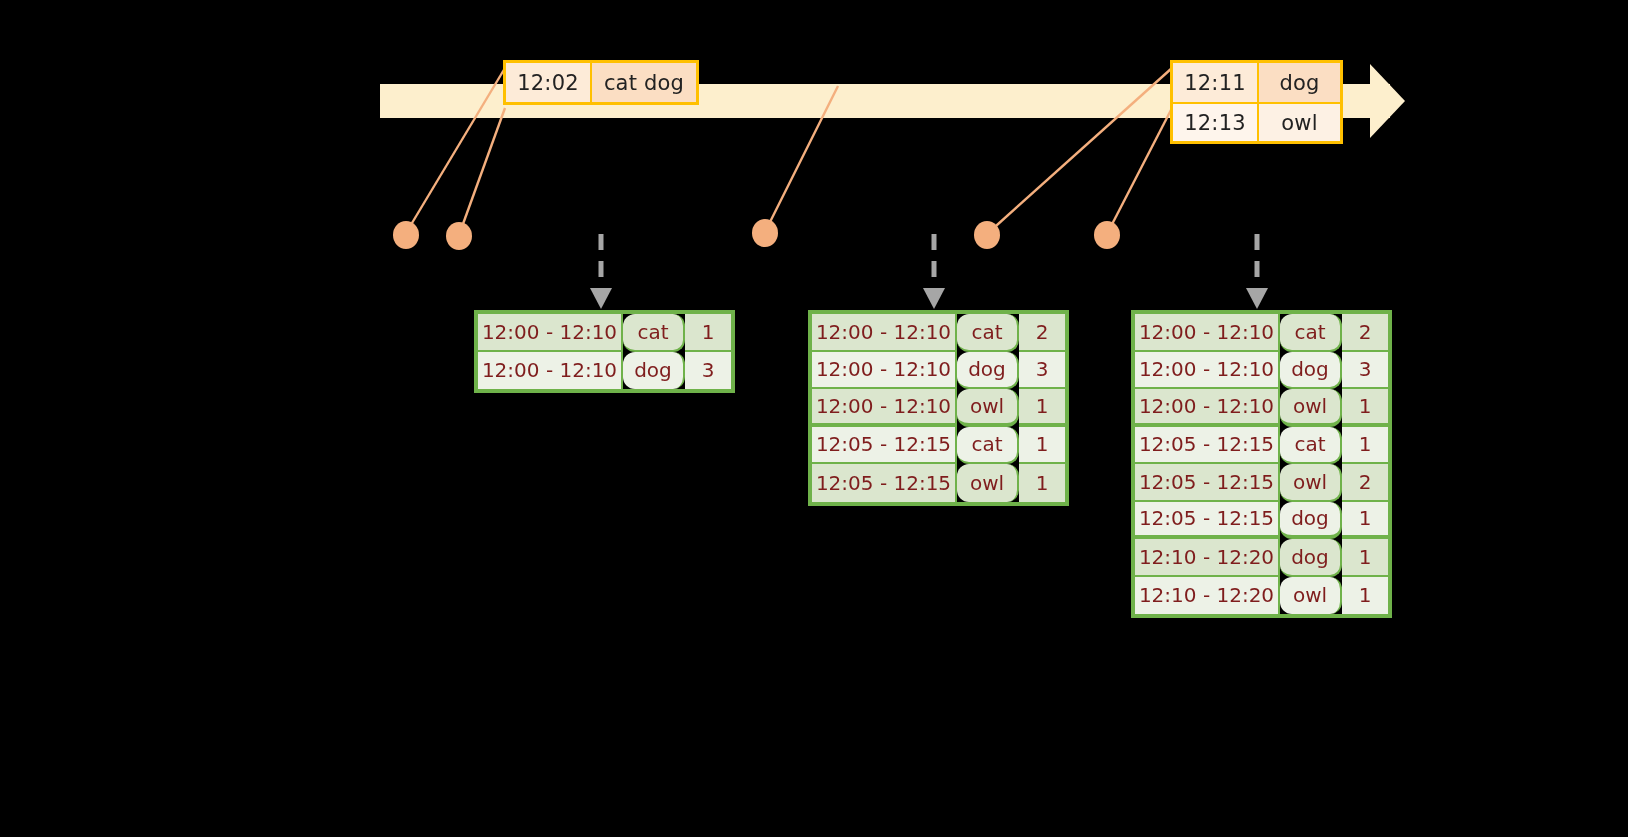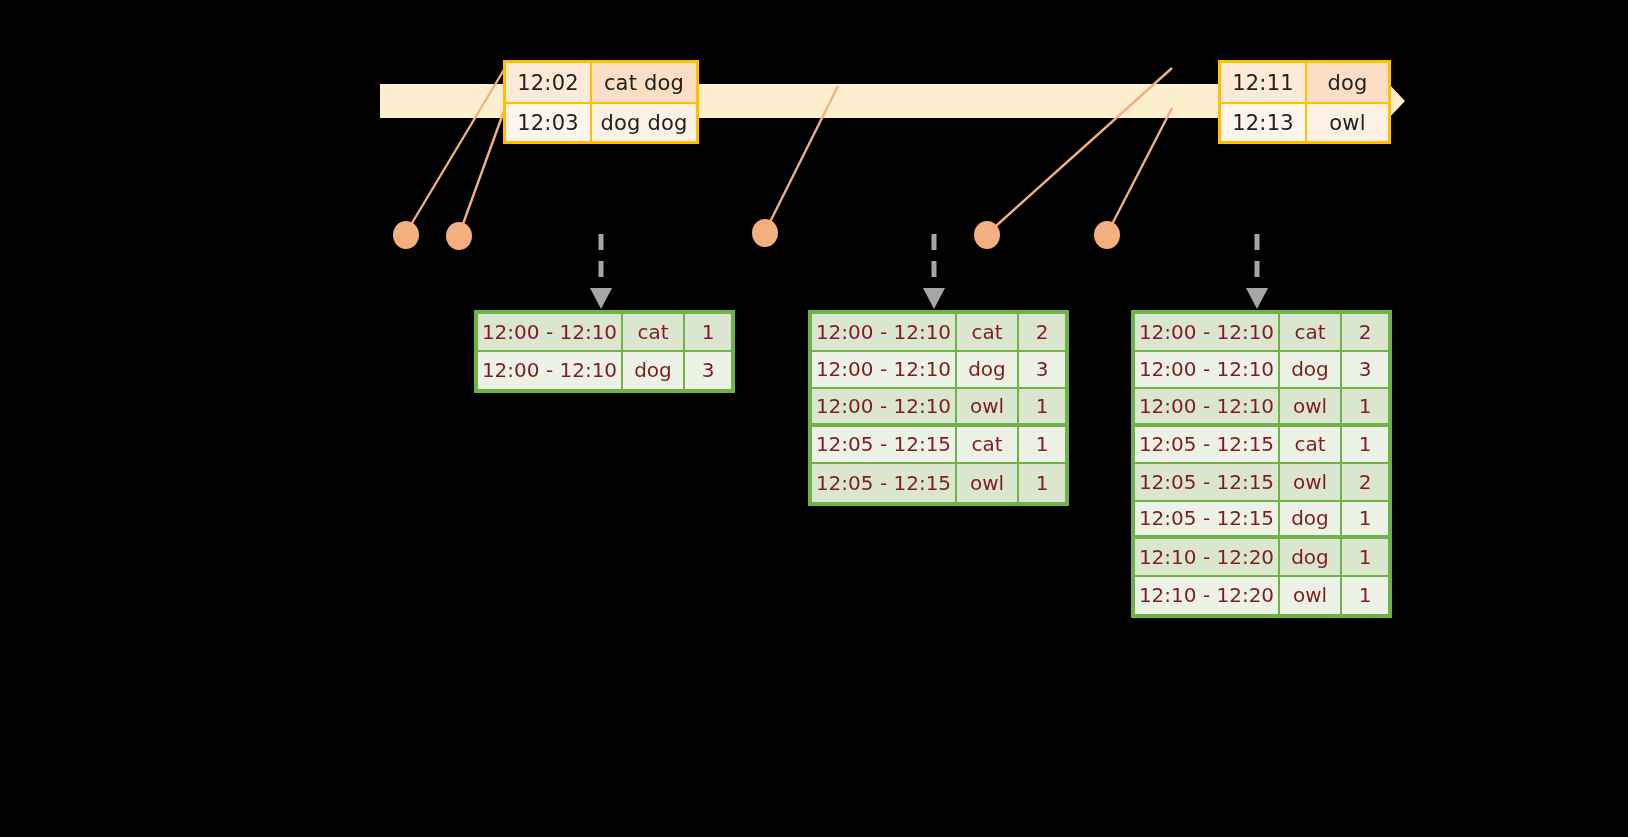--- a/index.html
+++ b/index.html
@@ -85,21 +85,21 @@
     box-sizing: border-box;
     font-size: 20px;
     color: #7f1d1d;
     white-space: nowrap;
     border-right: 2px solid #6FB24A;
     border-bottom: 2px solid #6FB24A;
   }
   .res-cell.last { border-right: none; }
   .res-row.lastrow .res-cell { border-bottom: none; }
   .c-window { width: 145px; }
-  .c-word   { width: 62px; }
+  .c-word   { width: 62px; border-radius: 12px; }
   .c-count  { width: 46px; }
   .tone-dark  .res-cell { background: #DBE6CE; }
   .tone-light .res-cell { background: #EDF2E7; }
   
   .res-row.groupend .res-cell { border-bottom: 4px solid #6FB24A; }
 </style>
 </head>
 <body>
 
 <div id="stage">
@@ -134,28 +134,24 @@
       <line x1="1257" y1="234" x2="1257" y2="290" stroke="#A6A6A6" stroke-width="5" stroke-dasharray="16,11"></line>
       <polygon points="1246,288 1268,288 1257,309" fill="#A6A6A6"></polygon>
     </g>
   </svg>
 
   <div class="event-box" style="left:503px; top:60px; width:196px;">
     <div class="event-row shade-a">
       <div class="ev-time">12:02</div>
       <div class="ev-words">cat dog</div>
     </div>
-    <div class="event-row shade-b">
-      <div class="ev-time">12:03</div>
-      <div class="ev-words">dog dog</div>
-    </div>
   </div>
 
 
-  <div class="event-box" style="left:1170px; top:60px; width:173px;margin-left:48px;">
+  <div class="event-box" style="left:1170px; top:60px; width:173px;">
     <div class="event-row shade-a">
       <div class="ev-time">12:11</div>
       <div class="ev-words">dog</div>
     </div>
     <div class="event-row shade-b">
       <div class="ev-time">12:13</div>
       <div class="ev-words">owl</div>
     </div>
   </div>
 

